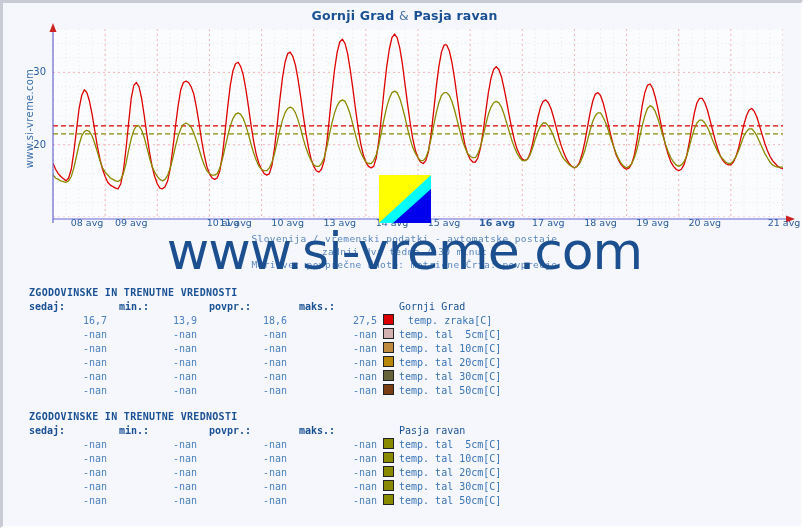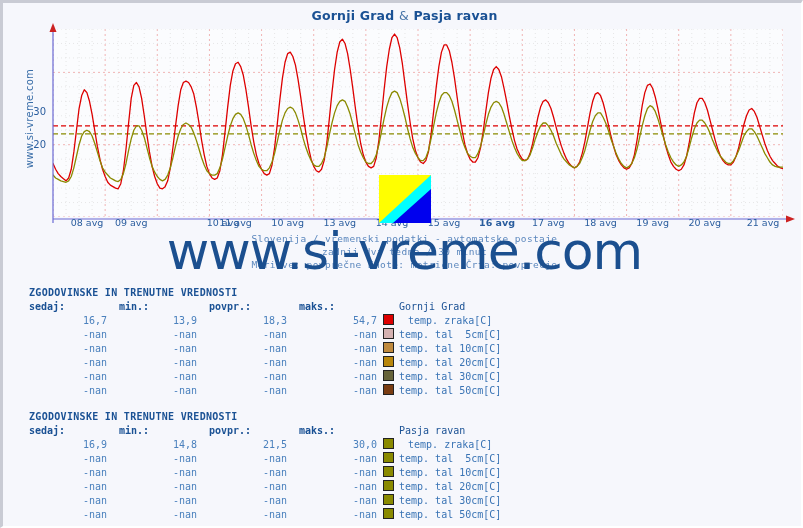--- a/index.html
+++ b/index.html
@@ -314,21 +314,21 @@
         <line x1="0" y1="0" x2="730" y2="0" stroke="#dcdcdc" stroke-width="0.7" stroke-dasharray="1,3"></line>
         <line x1="0" y1="96.89230769230768" x2="730" y2="96.89230769230768" stroke="#dd0000" stroke-width="1.2" stroke-dasharray="5,3"></line>
         <line x1="0" y1="104.84615384615385" x2="730" y2="104.84615384615385" stroke="#8a8a00" stroke-width="1.2" stroke-dasharray="5,3"></line>
         <polyline points="0.00,134.49 2.61,140.28 5.21,144.62 7.82,147.51 10.43,149.68 13.04,151.85 15.64,148.95 18.25,140.28 20.86,122.92 23.46,101.23 26.07,79.54 28.68,66.52 31.29,60.74 33.89,63.63 36.50,72.31 39.11,85.32 41.71,101.23 44.32,117.14 46.93,130.15 49.54,140.28 52.14,147.51 54.75,153.29 57.36,156.18 59.96,157.63 62.57,159.08 65.18,159.80 67.79,154.74 70.39,141.72 73.00,120.03 75.61,94.00 78.21,69.42 80.82,56.40 83.43,53.51 86.04,57.85 88.64,69.42 91.25,86.77 93.86,105.57 96.46,122.92 99.07,137.38 101.68,147.51 104.29,154.74 106.89,159.08 109.50,159.80 112.11,157.63 114.71,151.85 117.32,138.83 119.93,118.58 122.54,96.89 125.14,76.65 127.75,60.74 130.36,53.51 132.96,52.06 135.57,53.51 138.18,57.85 140.79,65.08 143.39,78.09 146.00,94.00 148.61,111.35 151.21,125.82 153.82,137.38 156.43,144.62 159.04,148.95 161.64,150.40 164.25,148.95 166.86,141.72 169.46,125.82 172.07,102.68 174.68,78.09 177.29,56.40 179.89,41.94 182.50,34.71 185.11,33.26 187.71,37.60 190.32,46.28 192.93,60.74 195.54,78.09 198.14,96.89 200.75,112.80 203.36,125.82 205.96,134.49 208.57,140.28 211.18,144.62 213.79,146.06 216.39,144.62 219.00,135.94 221.61,118.58 224.21,95.45 226.82,70.86 229.43,49.17 232.04,33.26 234.64,24.58 237.25,23.14 239.86,27.48 242.46,36.15 245.07,50.62 247.68,67.97 250.29,86.77 252.89,104.12 255.50,118.58 258.11,130.15 260.71,137.38 263.32,141.72 265.93,143.17 268.54,140.28 271.14,131.60 273.75,114.25 276.36,89.66 278.96,63.63 281.57,40.49 284.18,23.14 286.79,13.02 289.39,10.12 292.00,14.46 294.61,24.58 297.21,40.49 299.82,59.29 302.43,79.54 305.04,98.34 307.64,114.25 310.25,125.82 312.86,133.05 315.46,137.38 318.07,138.83 320.68,137.38 323.29,128.71 325.89,111.35 328.50,86.77 331.11,60.74 333.71,37.60 336.32,20.25 338.93,8.68 341.54,5.06 344.14,8.68 346.75,18.80 349.36,34.71 351.96,54.95 354.57,75.20 357.18,94.00 359.79,109.91 362.39,121.48 365.00,128.71 367.61,133.05 370.21,134.49 372.82,131.60 375.43,122.92 378.04,105.57 380.64,82.43 383.25,57.85 385.86,37.60 388.46,23.14 391.07,15.91 393.68,15.91 396.29,21.69 398.89,33.26 401.50,49.17 404.11,67.97 406.71,86.77 409.32,102.68 411.93,115.69 414.54,124.37 417.14,130.15 419.75,133.05 422.36,133.05 424.96,128.71 427.57,118.58 430.18,102.68 432.79,82.43 435.39,63.63 438.00,49.17 440.61,40.49 443.21,37.60 445.82,40.49 448.43,47.72 451.04,59.29 453.64,72.31 456.25,86.77 458.86,99.78 461.46,111.35 464.07,120.03 466.68,125.82 469.29,130.15 471.89,131.60 474.50,130.15 477.11,124.37 479.71,114.25 482.32,101.23 484.93,88.22 487.54,78.09 490.14,72.31 492.75,70.86 495.36,73.75 497.96,79.54 500.57,88.22 503.18,98.34 505.79,108.46 508.39,117.14 511.00,124.37 513.61,130.15 516.21,134.49 518.82,137.38 521.43,138.83 524.04,137.38 526.64,133.05 529.25,124.37 531.86,112.80 534.46,98.34 537.07,83.88 539.68,72.31 542.29,65.08 544.89,63.63 547.50,66.52 550.11,73.75 552.71,83.88 555.32,95.45 557.93,107.02 560.54,117.14 563.14,125.82 565.75,131.60 568.36,135.94 570.96,138.83 573.57,140.28 576.18,138.83 578.79,134.49 581.39,125.82 584.00,111.35 586.61,94.00 589.21,76.65 591.82,63.63 594.43,56.40 597.04,54.95 599.64,59.29 602.25,67.97 604.86,79.54 607.46,92.55 610.07,105.57 612.68,117.14 615.29,125.82 617.89,133.05 620.50,137.38 623.11,140.28 625.71,141.72 628.32,140.28 630.93,135.94 633.54,127.26 636.14,114.25 638.75,98.34 641.36,83.88 643.96,73.75 646.57,69.42 649.18,69.42 651.79,73.75 654.39,80.98 657.00,91.11 659.61,101.23 662.21,111.35 664.82,120.03 667.43,127.26 670.04,131.60 672.64,134.49 675.25,135.94 677.86,135.94 680.46,133.05 683.07,127.26 685.68,118.58 688.29,107.02 690.89,95.45 693.50,86.77 696.11,80.98 698.71,79.54 701.32,82.43 703.93,88.22 706.54,96.89 709.14,105.57 711.75,114.25 714.36,121.48 716.96,127.26 719.57,131.60 722.18,134.49 724.79,137.38 727.39,138.83 730.00,139.55" fill="none" stroke="#dd0000" stroke-width="1.3" stroke-linejoin="round" stroke-linecap="round"></polyline>
         <polyline points="0.00,146.06 2.61,148.95 5.21,150.40 7.82,151.85 10.43,152.57 13.04,153.29 15.64,151.85 18.25,147.51 20.86,138.83 23.46,127.26 26.07,115.69 28.68,107.02 31.29,102.68 33.89,101.23 36.50,102.68 39.11,107.02 41.71,114.25 44.32,122.92 46.93,131.60 49.54,138.83 52.14,143.17 54.75,146.06 57.36,148.95 59.96,150.40 62.57,151.85 65.18,152.57 67.79,150.40 70.39,144.62 73.00,134.49 75.61,121.48 78.21,109.91 80.82,101.23 83.43,96.89 86.04,96.89 88.64,101.23 91.25,108.46 93.86,118.58 96.46,128.71 99.07,137.38 101.68,143.17 104.29,147.51 106.89,150.40 109.50,151.85 112.11,150.40 114.71,146.06 117.32,138.83 119.93,128.71 122.54,117.14 125.14,107.02 127.75,99.78 130.36,95.45 132.96,94.00 135.57,95.45 138.18,98.34 140.79,104.12 143.39,111.35 146.00,120.03 148.61,128.71 151.21,135.94 153.82,141.72 156.43,144.62 159.04,146.06 161.64,146.06 164.25,144.62 166.86,138.83 169.46,130.15 172.07,118.58 174.68,107.02 177.29,96.89 179.89,89.66 182.50,85.32 185.11,83.88 187.71,85.32 190.32,89.66 192.93,96.89 195.54,105.57 198.14,115.69 200.75,124.37 203.36,131.60 205.96,137.38 208.57,140.28 211.18,141.72 213.79,141.72 216.39,138.83 219.00,133.05 221.61,124.37 224.21,112.80 226.82,101.23 229.43,91.11 232.04,83.88 234.64,79.54 237.25,78.09 239.86,79.54 242.46,83.88 245.07,91.11 247.68,99.78 250.29,109.91 252.89,118.58 255.50,125.82 258.11,131.60 260.71,135.94 263.32,137.38 265.93,137.38 268.54,134.49 271.14,128.71 273.75,118.58 276.36,105.57 278.96,94.00 281.57,83.88 284.18,76.65 286.79,72.31 289.39,70.86 292.00,72.31 294.61,78.09 297.21,85.32 299.82,95.45 302.43,105.57 305.04,115.69 307.64,122.92 310.25,128.71 312.86,133.05 315.46,134.49 318.07,134.49 320.68,131.60 323.29,125.82 325.89,115.69 328.50,102.68 331.11,89.66 333.71,78.09 336.32,69.42 338.93,63.63 341.54,62.18 344.14,63.63 346.75,69.42 349.36,78.09 351.96,88.22 354.57,99.78 357.18,109.91 359.79,118.58 362.39,124.37 365.00,128.71 367.61,131.60 370.21,131.60 372.82,128.71 375.43,121.48 378.04,109.91 380.64,96.89 383.25,83.88 385.86,73.75 388.46,66.52 391.07,63.63 393.68,63.63 396.29,66.52 398.89,72.31 401.50,80.98 404.11,91.11 406.71,101.23 409.32,111.35 411.93,118.58 414.54,124.37 417.14,127.26 419.75,128.71 422.36,128.71 424.96,124.37 427.57,117.14 430.18,107.02 432.79,95.45 435.39,85.32 438.00,78.09 440.61,73.75 443.21,72.31 445.82,73.75 448.43,78.09 451.04,85.32 453.64,94.00 456.25,102.68 458.86,111.35 461.46,118.58 464.07,124.37 466.68,128.71 469.29,131.60 471.89,131.60 474.50,130.15 477.11,125.82 479.71,118.58 482.32,109.91 484.93,102.68 487.54,96.89 490.14,94.00 492.75,94.00 495.36,96.89 497.96,101.23 500.57,107.02 503.18,114.25 505.79,120.03 508.39,125.82 511.00,130.15 513.61,133.05 516.21,135.94 518.82,137.38 521.43,138.83 524.04,137.38 526.64,134.49 529.25,128.71 531.86,121.48 534.46,111.35 537.07,101.23 539.68,92.55 542.29,86.77 544.89,83.88 547.50,83.88 550.11,88.22 552.71,94.00 555.32,101.23 557.93,109.91 560.54,117.14 563.14,124.37 565.75,130.15 568.36,134.49 570.96,137.38 573.57,138.83 576.18,137.38 578.79,134.49 581.39,128.71 584.00,120.03 586.61,108.46 589.21,96.89 591.82,86.77 594.43,79.54 597.04,76.65 599.64,78.09 602.25,82.43 604.86,89.66 607.46,98.34 610.07,107.02 612.68,115.69 615.29,122.92 617.89,128.71 620.50,133.05 623.11,135.94 625.71,137.38 628.32,135.94 630.93,133.05 633.54,127.26 636.14,118.58 638.75,108.46 641.36,99.78 643.96,94.00 646.57,91.11 649.18,91.11 651.79,94.00 654.39,98.34 657.00,104.12 659.61,111.35 662.21,117.14 664.82,122.92 667.43,127.26 670.04,130.15 672.64,133.05 675.25,134.49 677.86,134.49 680.46,131.60 683.07,127.26 685.68,121.48 688.29,114.25 690.89,107.02 693.50,102.68 696.11,99.78 698.71,99.78 701.32,102.68 703.93,107.02 706.54,112.80 709.14,118.58 711.75,124.37 714.36,128.71 716.96,133.05 719.57,135.94 722.18,137.38 724.79,138.11 727.39,138.11 730.00,138.11" fill="none" stroke="#8a8a00" stroke-width="1.3" stroke-linejoin="round" stroke-linecap="round"></polyline>
       </svg>
   </div>
 
   <div class="ylabels" id="ylabels">
       <div class="ylabel" style="top: 135.692px;">20</div>
-      <div class="ylabel" style="top: 63.3846px; margin-top: 40px;">30</div>
+      <div class="ylabel" style="top: 63.3846px;">30</div>
     </div>
 
   <svg class="axis-svg" viewBox="0 0 755 205">
 
     <line x1="10" y1="200" x2="10" y2="4" stroke="#6a6ad4" stroke-width="1.2"></line>
     <polygon points="10,0 6.5,9 13.5,9" fill="#cc2222"></polygon>
 
     <line x1="10" y1="196" x2="745" y2="196" stroke="#6a6ad4" stroke-width="1.2"></line>
     <polygon points="752,196 743,192.5 743,199.5" fill="#cc2222"></polygon>
   </svg>
@@ -340,21 +340,21 @@
       <div class="xlabel" style="left: 232.5px;">11 avg</div>
       <div class="xlabel" style="left: 284.643px;">10 avg</div>
       <div class="xlabel" style="left: 336.786px;">13 avg</div>
       <div class="xlabel" style="left: 388.929px;">14 avg</div>
       <div class="xlabel" style="left: 441.071px;">15 avg</div>
       <div class="xlabel" style="left: 494px; font-weight: bold;">16 avg</div>
       <div class="xlabel" style="left: 545.357px;">17 avg</div>
       <div class="xlabel" style="left: 597.5px;">18 avg</div>
       <div class="xlabel" style="left: 649.643px;">19 avg</div>
       <div class="xlabel" style="left: 701.786px;">20 avg</div>
-      <div class="xlabel" style="left: 760px;">21 avg</div>
+      <div class="xlabel" style="left: 781px;">21 avg</div>
     </div>
 
   <svg class="logo-square" viewBox="0 0 52 48">
     <rect x="0" y="0" width="52" height="48" fill="#ffff00"></rect>
     <polygon points="52,0 52,48 0,48" fill="#00ffff"></polygon>
     <polygon points="52,14 52,48 14,48" fill="#0000ee"></polygon>
   </svg>
 
   <div class="subtitle">
     <div>Slovenija / vremenski podatki - avtomatske postaje</div>
@@ -374,22 +374,22 @@
           <th class="hdr col-val">povpr.:</th>
           <th class="hdr col-val">maks.:</th>
           <th class="swatch-cell"></th>
           <th class="station-name" style="text-align:left">Gornji Grad</th>
         </tr>
       </thead>
       <tbody id="legend-1-body">
           <tr>
             <td class="col-val">16,7</td>
             <td class="col-val">13,9</td>
-            <td class="col-val">18,3</td>
-            <td class="col-val">54,7</td>
+            <td class="col-val">18,6</td>
+            <td class="col-val">27,5</td>
             <td class="swatch-cell"><span class="swatch" style="background: rgb(221, 0, 0);"></span></td>
             <td class="series-name">temp. zraka[C]</td>
           </tr>
           <tr>
             <td class="col-val">-nan</td>
             <td class="col-val">-nan</td>
             <td class="col-val">-nan</td>
             <td class="col-val">-nan</td>
             <td class="swatch-cell"><span class="swatch" style="background: rgb(212, 177, 177);"></span></td>
             <td class="series-name">temp. tal  5cm[C]</td>
@@ -438,28 +438,20 @@
           <th class="hdr col-val">sedaj:</th>
           <th class="hdr col-val">min.:</th>
           <th class="hdr col-val">povpr.:</th>
           <th class="hdr col-val">maks.:</th>
           <th class="swatch-cell"></th>
           <th class="station-name" style="text-align:left">Pasja ravan</th>
         </tr>
       </thead>
       <tbody id="legend-2-body">
           <tr>
-            <td class="col-val">16,9</td>
-            <td class="col-val">14,8</td>
-            <td class="col-val">21,5</td>
-            <td class="col-val">30,0</td>
-            <td class="swatch-cell"><span class="swatch" style="background: rgb(138, 138, 0);"></span></td>
-            <td class="series-name">temp. zraka[C]</td>
-          </tr>
-          <tr>
             <td class="col-val">-nan</td>
             <td class="col-val">-nan</td>
             <td class="col-val">-nan</td>
             <td class="col-val">-nan</td>
             <td class="swatch-cell"><span class="swatch" style="background: rgb(138, 138, 0);"></span></td>
             <td class="series-name">temp. tal  5cm[C]</td>
           </tr>
           <tr>
             <td class="col-val">-nan</td>
             <td class="col-val">-nan</td>

